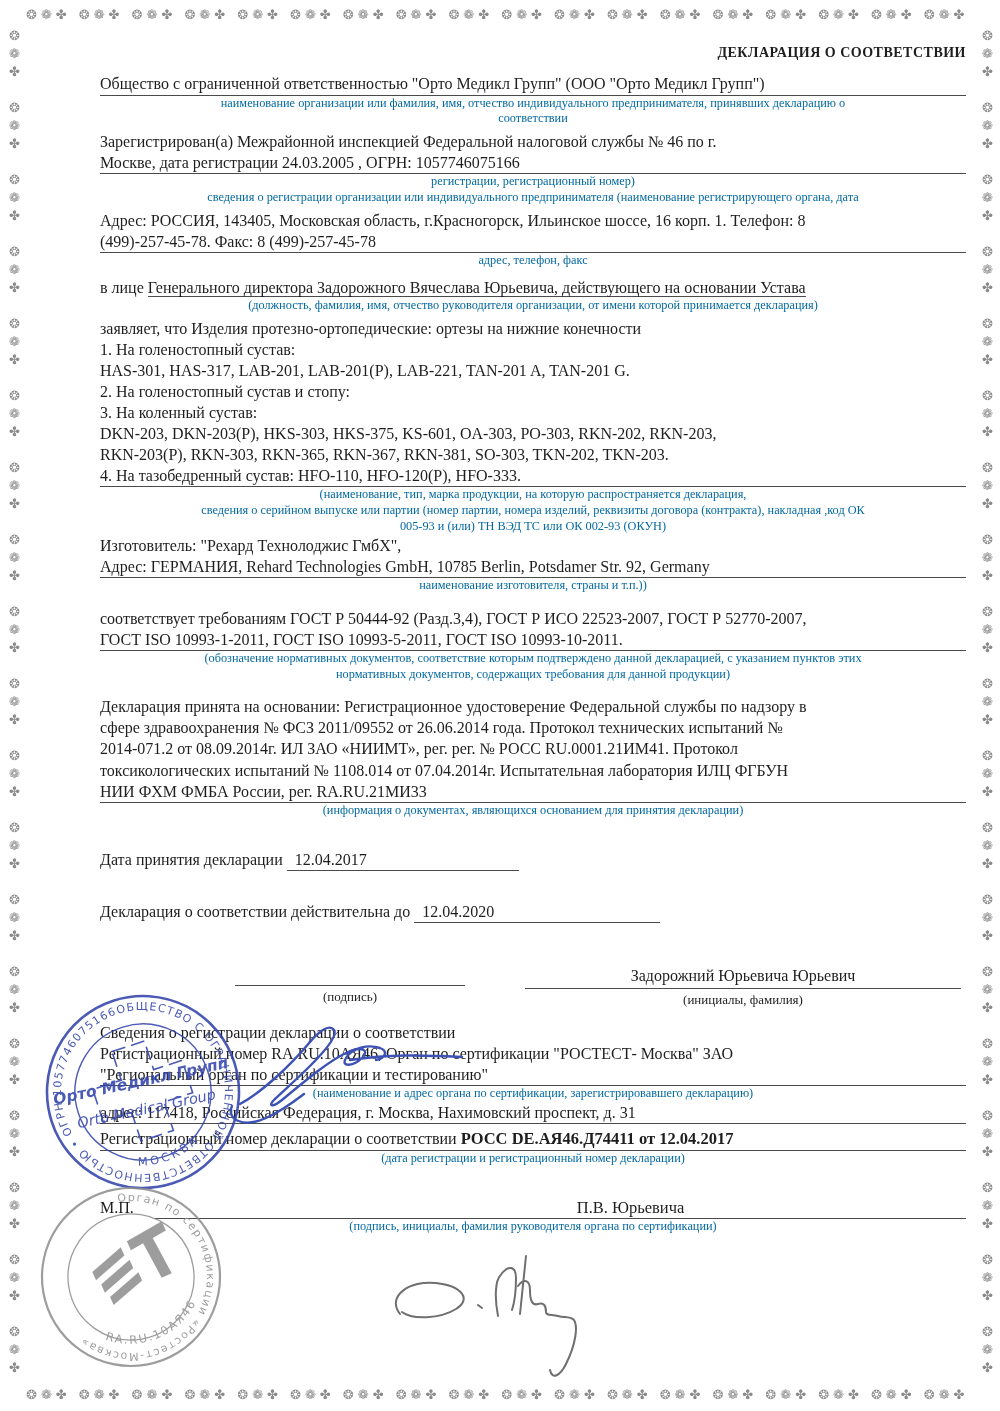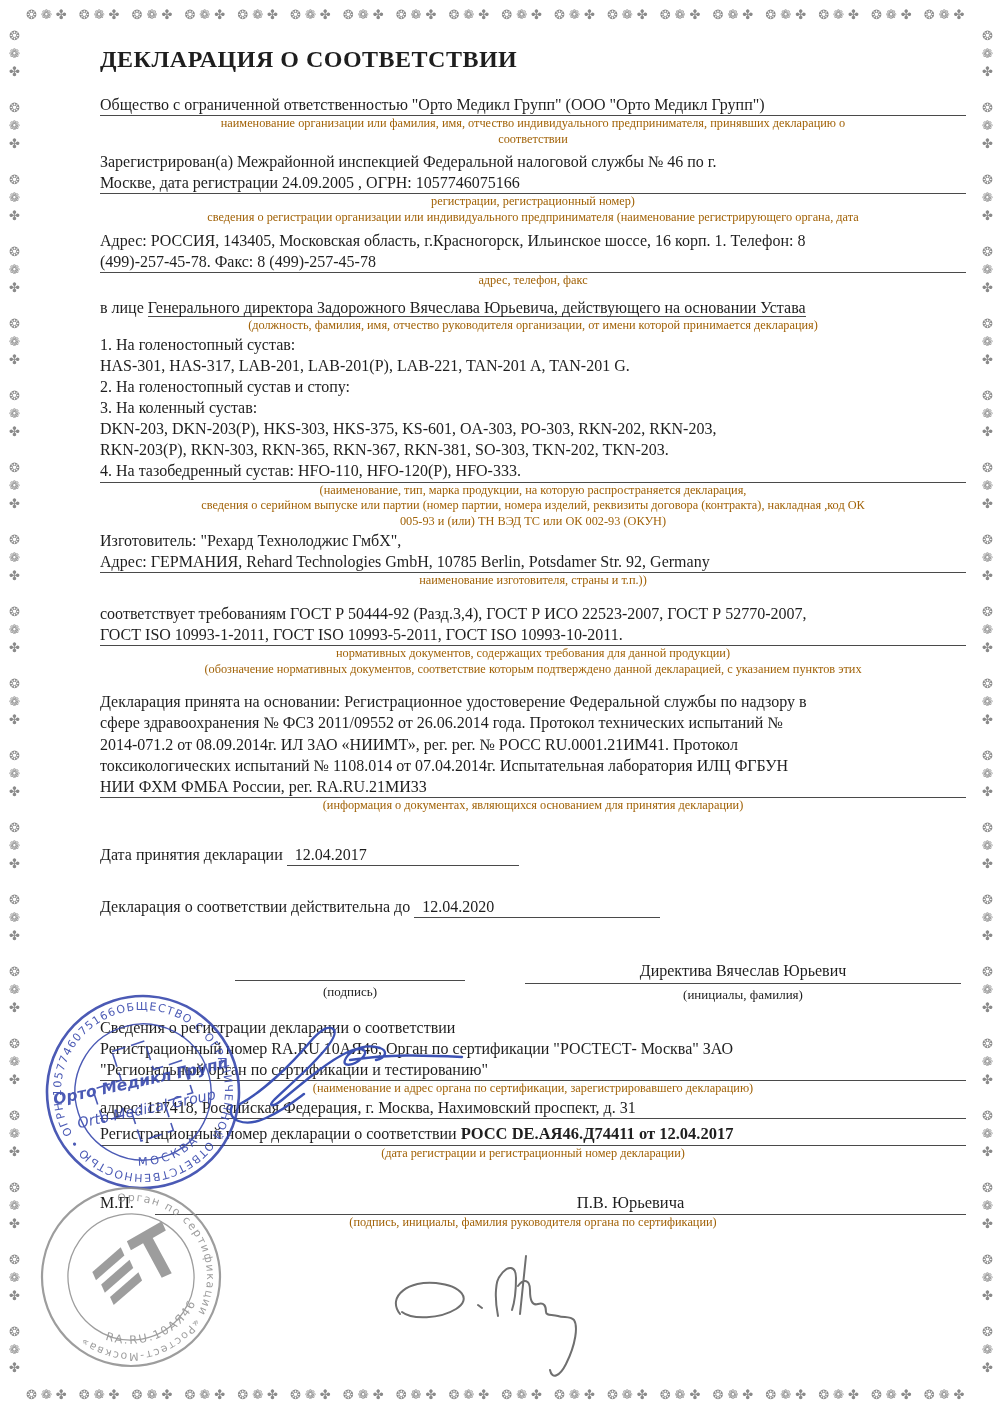--- a/index.html
+++ b/index.html
@@ -15,24 +15,24 @@
   .orn-top    { top:8px;  left:26px; right:26px; }
   .orn-bottom { bottom:10px; left:26px; right:26px; }
   .orn-left, .orn-right { writing-mode:vertical-rl; text-orientation:upright;
          top:28px; bottom:28px; letter-spacing:3px; }
   .orn-left  { left:8px; }
   .orn-right { right:6px; }
 
   .content { position:absolute; left:100px; top:44px; width:866px;
              font-size:16px; line-height:1.32; }
   .line { white-space:nowrap; }
-  .title { text-align:left; font-weight:bold; font-size:24px;
-           letter-spacing:.5px; margin-bottom:18px; }
+  .title { text-align:right; font-weight:bold; font-size:14px;
+           letter-spacing:.5px; margin-bottom:11px; }
   .ul   { border-bottom:1.5px solid #4a4a4a; }
-  .cap  { font-size:12.3px; line-height:1.28; text-align:center; color:#a16207;
+  .cap  { font-size:12.3px; line-height:1.28; text-align:center; color:#0369a1;
           white-space:normal; }
   .gap4 { margin-top:4px; } .gap8 { margin-top:8px; } .gap14 { margin-top:14px; } .gap30 { margin-top:30px; }
   .ul-span { border-bottom:1.5px solid #4a4a4a; }
   .value-line { display:inline-block; border-bottom:1.5px solid #4a4a4a;
                 padding:0 6px 0 8px; }
   .w220 { width:218px; } .w240 { width:232px; }
   .bold { font-weight:bold; font-size:16.5px; }
 
   .sigrow { display:flex; margin-top:42px; }
   .sigcell { flex:1; }
@@ -63,69 +63,70 @@
 
   <div class="content">
 
     <div class="title">ДЕКЛАРАЦИЯ О СООТВЕТСТВИИ</div>
 
     <div class="line ul">Общество с ограниченной ответственностью "Орто Медикл Групп"  (ООО "Орто Медикл Групп")</div>
     <div class="cap">наименование организации или фамилия, имя, отчество индивидуального предпринимателя, принявших декларацию о</div>
     <div class="cap">соответствии</div>
 
     <div class="line gap4">Зарегистрирован(а) Межрайонной инспекцией Федеральной налоговой службы № 46 по г.</div>
-    <div class="line ul">Москве, дата регистрации 24.09.2005 , ОГРН: 1057746075166</div>
+    <div class="line ul">Москве, дата регистрации 24.03.2005 , ОГРН: 1057746075166</div>
     <div class="cap">регистрации, регистрационный номер)</div>
     <div class="cap">сведения о регистрации организации или индивидуального предпринимателя (наименование регистрирующего органа, дата</div>
 
     <div class="line gap4">Адрес: РОССИЯ, 143405, Московская область, г.Красногорск, Ильинское шоссе, 16 корп. 1. Телефон: 8</div>
     <div class="line ul">(499)-257-45-78. Факс: 8 (499)-257-45-78</div>
     <div class="cap">адрес, телефон, факс</div>
 
     <div class="line gap8"><span>в лице </span><span class="ul-span">Генерального директора Задорожного Вячеслава Юрьевича, действующего на основании Устава</span></div>
     <div class="cap">(должность, фамилия, имя, отчество руководителя организации, от имени которой принимается декларация)</div>
 
+    <div class="line gap4">заявляет, что Изделия протезно-ортопедические: ортезы на нижние конечности</div>
     <div class="line">1. На голеностопный сустав:</div>
     <div class="line">HAS-301, HAS-317, LAB-201, LAB-201(P), LAB-221, TAN-201 A, TAN-201 G.</div>
     <div class="line">2. На голеностопный сустав и стопу:</div>
     <div class="line">3. На коленный сустав:</div>
     <div class="line">DKN-203, DKN-203(P), HKS-303, HKS-375, KS-601, OA-303, PO-303, RKN-202, RKN-203,</div>
     <div class="line">RKN-203(P), RKN-303, RKN-365, RKN-367, RKN-381, SO-303, TKN-202, TKN-203.</div>
     <div class="line ul">4. На тазобедренный сустав: HFO-110, HFO-120(P), HFO-333.</div>
     <div class="cap">(наименование, тип, марка продукции, на которую распространяется декларация,</div>
     <div class="cap">сведения о серийном выпуске или партии (номер партии, номера изделий, реквизиты договора (контракта), накладная ,код ОК</div>
     <div class="cap">005-93 и (или) ТН ВЭД ТС или ОК 002-93 (ОКУН)</div>
 
     <div class="line">Изготовитель: "Рехард Технолоджис ГмбХ",</div>
     <div class="line ul">Адрес: ГЕРМАНИЯ, Rehard Technologies GmbH, 10785 Berlin, Potsdamer Str. 92, Germany</div>
     <div class="cap">наименование изготовителя, страны и т.п.))</div>
 
     <div class="line gap14">соответствует требованиям ГОСТ Р 50444-92 (Разд.3,4), ГОСТ Р ИСО 22523-2007, ГОСТ Р 52770-2007,</div>
     <div class="line ul">ГОСТ  ISO 10993-1-2011, ГОСТ  ISO 10993-5-2011, ГОСТ  ISO 10993-10-2011.</div>
+    <div class="cap">(обозначение нормативных документов, соответствие которым подтверждено данной декларацией, с указанием пунктов этих</div>
     <div class="cap">нормативных документов, содержащих требования для данной продукции)</div>
-    <div class="cap">(обозначение нормативных документов, соответствие которым подтверждено данной декларацией, с указанием пунктов этих</div>
 
     <div class="line gap14">Декларация принята на основании: Регистрационное удостоверение Федеральной службы по надзору в</div>
     <div class="line">сфере здравоохранения № ФСЗ 2011/09552 от 26.06.2014 года. Протокол  технических испытаний №</div>
     <div class="line">2014-071.2 от 08.09.2014г. ИЛ ЗАО «НИИМТ», рег. рег. № РОСС RU.0001.21ИМ41. Протокол</div>
     <div class="line">токсикологических испытаний № 1108.014 от 07.04.2014г. Испытательная лаборатория ИЛЦ ФГБУН</div>
     <div class="line ul">НИИ ФХМ ФМБА России, рег. RA.RU.21МИ33</div>
     <div class="cap">(информация о документах, являющихся основанием для принятия декларации)</div>
 
     <div class="line gap30"><span>Дата принятия декларации</span> <span class="value-line w220">12.04.2017</span></div>
 
     <div class="line gap30"><span>Декларация о соответствии действительна до</span> <span class="value-line w240">12.04.2020</span></div>
 
     <div class="sigrow">
       <div class="sigcell sig-left">
         <div class="sline"></div>
         <div class="scap">(подпись)</div>
       </div>
       <div class="sigcell sig-right">
-        <div class="sname">Директива Вячеслав Юрьевич</div>
+        <div class="sname">Задорожний Юрьевича Юрьевич</div>
         <div class="sline" style="height:2px"></div>
         <div class="scap">(инициалы, фамилия)</div>
       </div>
     </div>
 
     <div class="line gap14">Сведения о регистрации декларации о соответствии</div>
     <div class="line">Регистрационный номер RA.RU.10АЯ46, Орган по сертификации "РОСТЕСТ- Москва" ЗАО</div>
     <div class="line ul">"Региональный орган по сертификации и тестированию"</div>
     <div class="cap">(наименование и адрес органа по сертификации, зарегистрировавшего декларацию)</div>
     <div class="line ul">адрес: 117418, Российская Федерация, г. Москва, Нахимовский проспект, д. 31</div>

